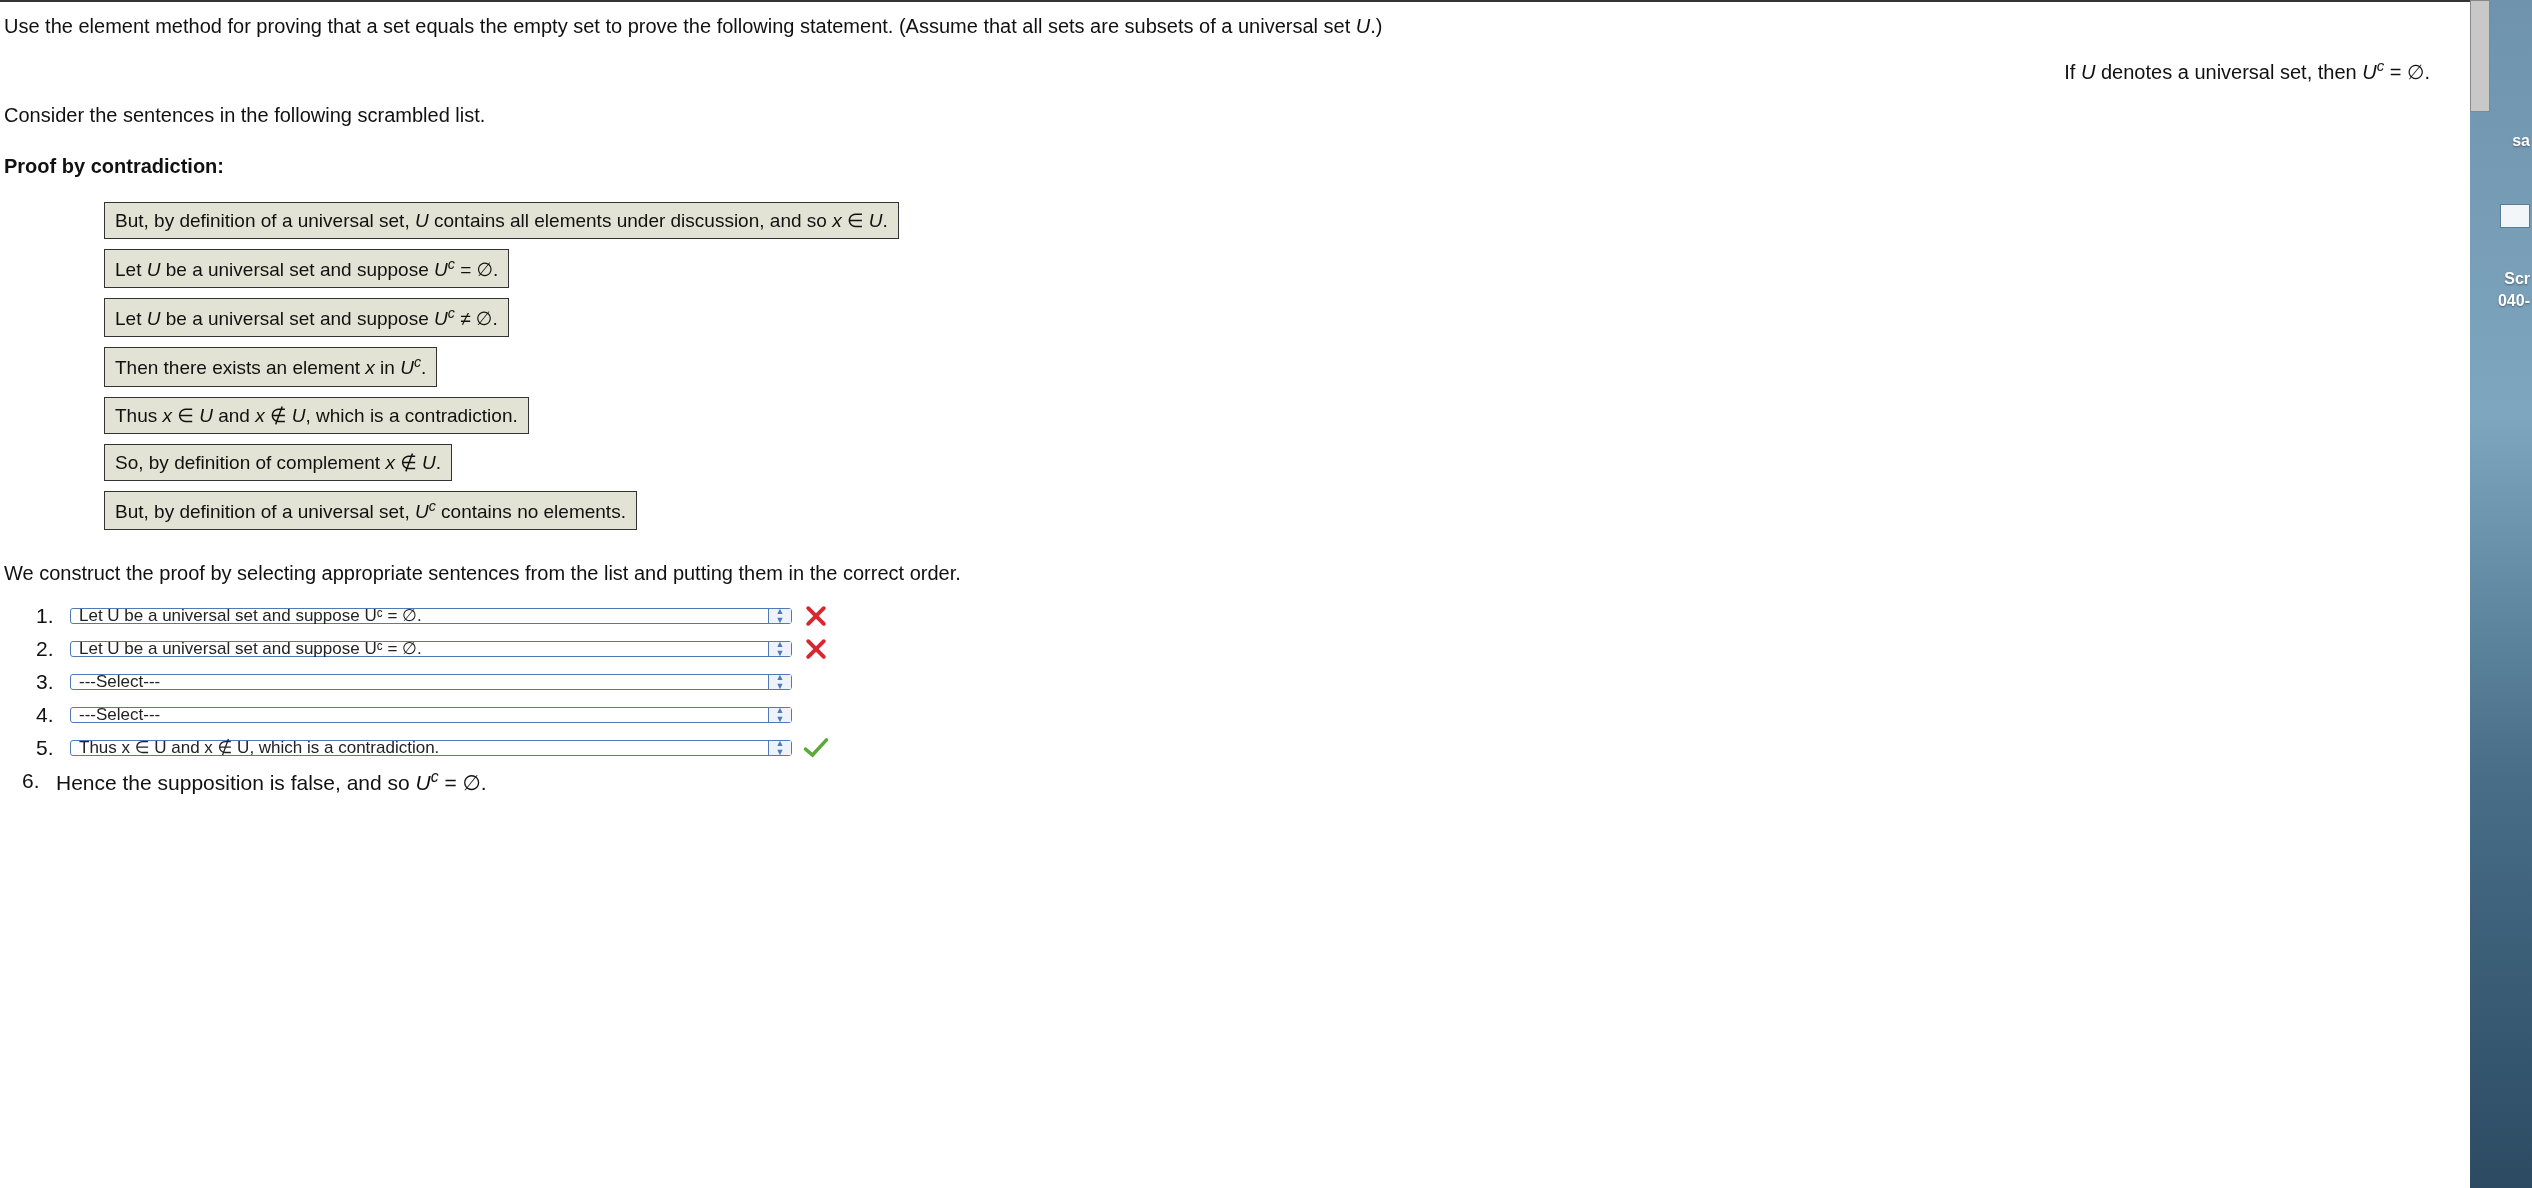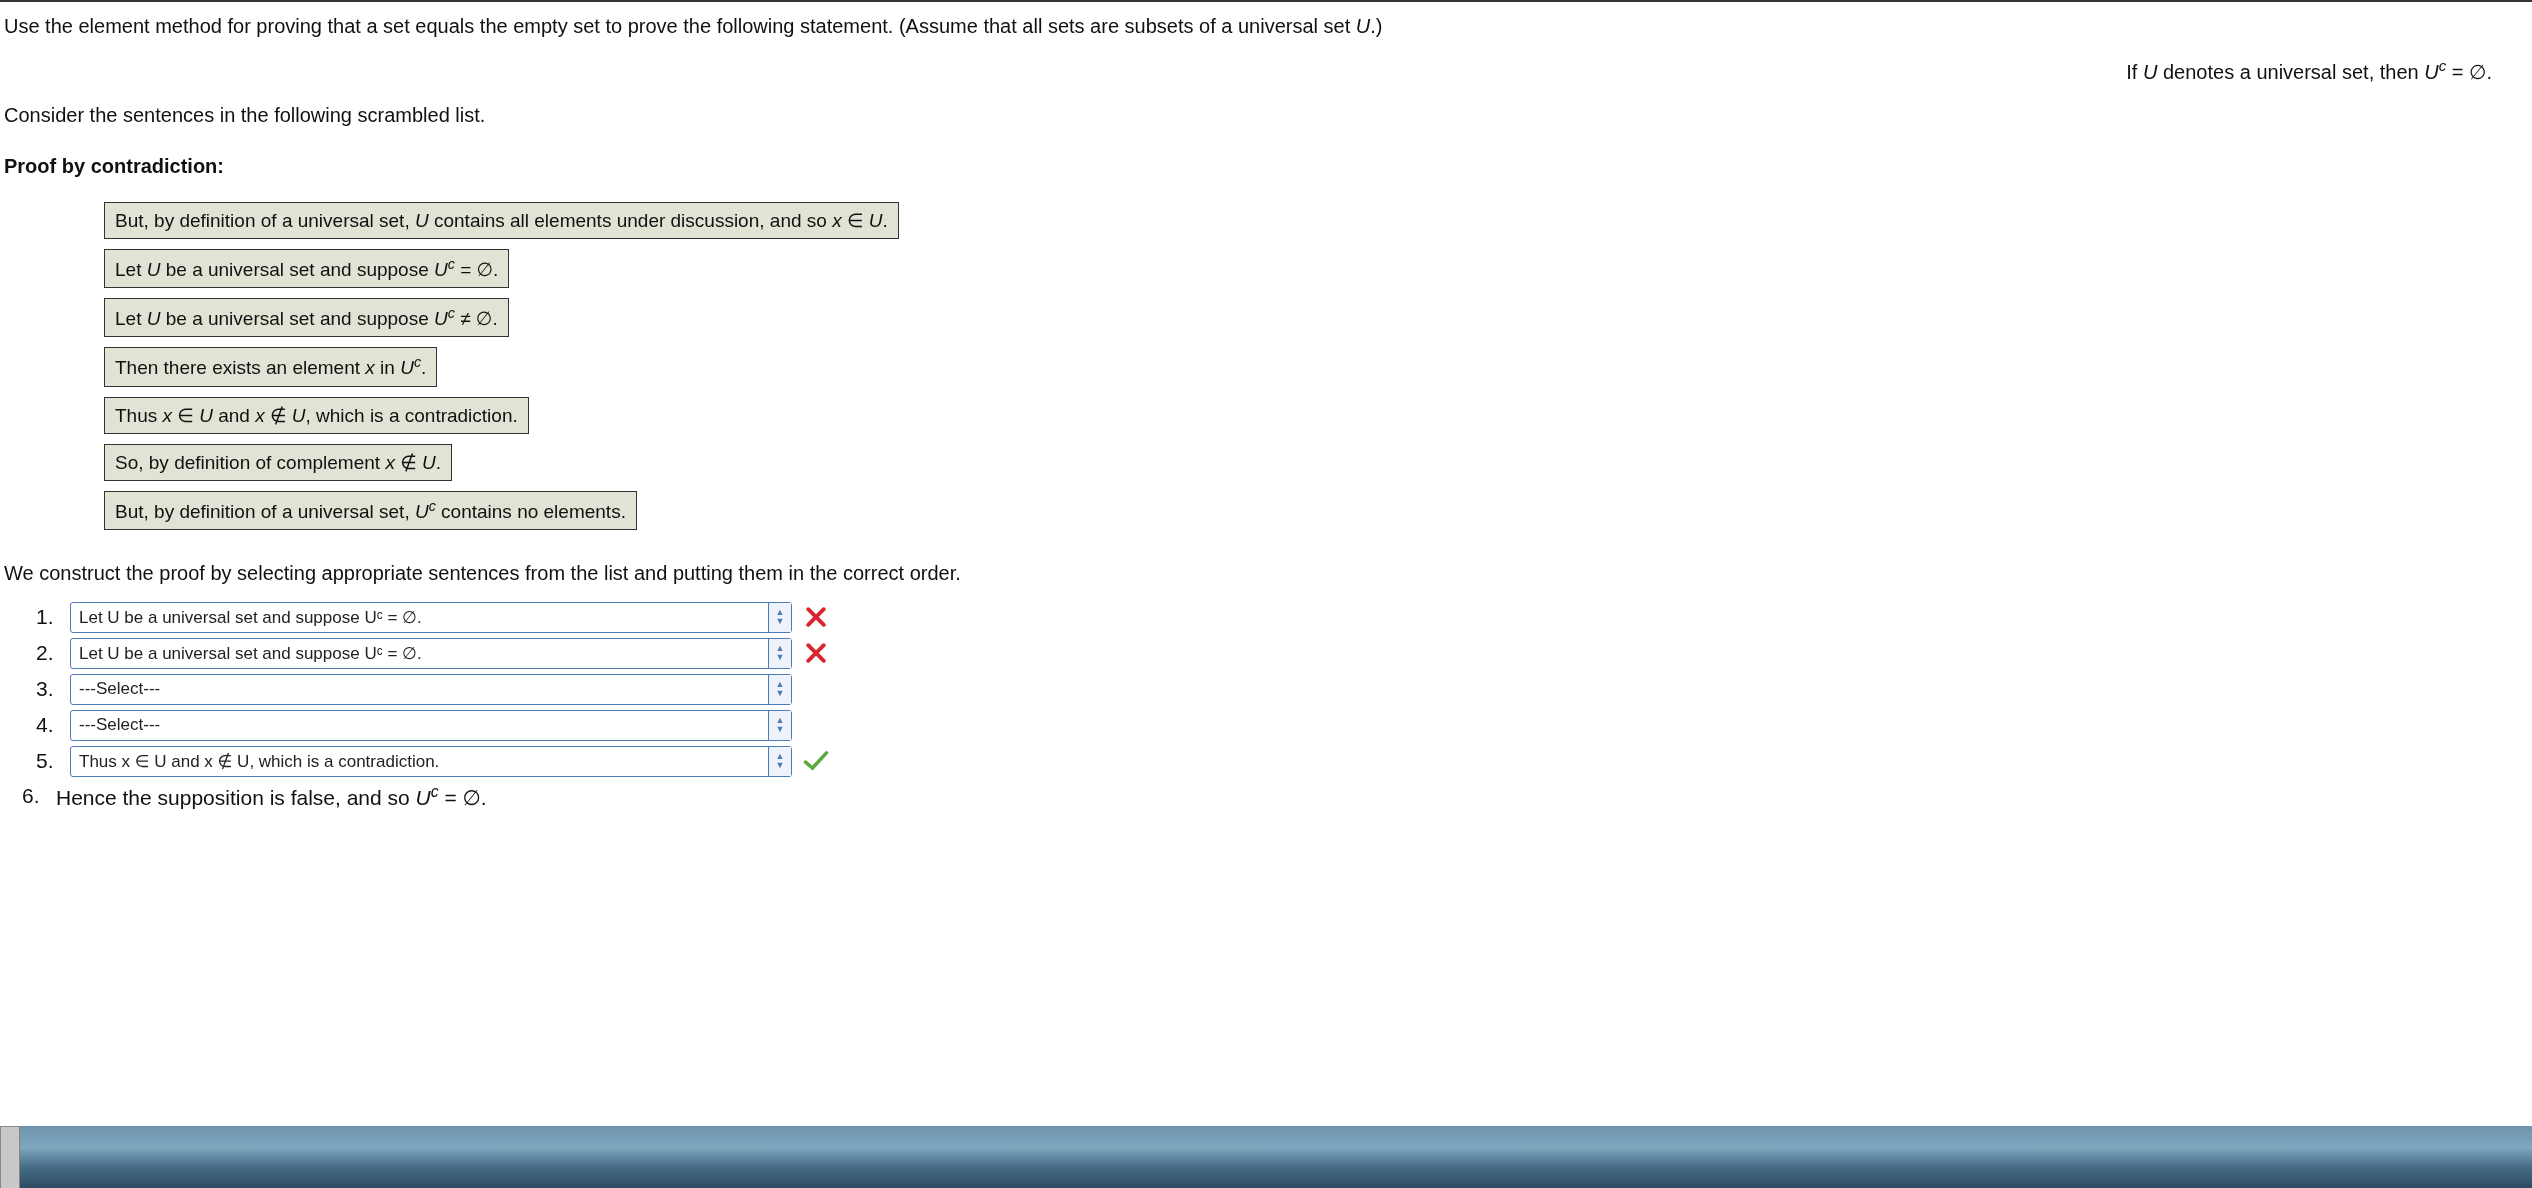--- a/index.html
+++ b/index.html
@@ -8,21 +8,20 @@
     font-family: Verdana, Geneva, sans-serif;
     font-size: 20px;
     color: #111;
     background: #fff;
   }
   .page {
     display: flex;
     width: 2532px;
     height: 1188px;
     overflow: hidden;
-    flex-direction: column;
   }
   .content {
     flex: 1 1 auto;
     padding: 4px 0 0 0;
     position: relative;
     border-top: 2px solid #333;
   }
   .content-inner {
     padding-right: 40px;
   }
@@ -56,21 +55,21 @@
     align-items: center;
     margin: 5px 0;
     font-size: 21px;
   }
   .onum {
     width: 34px;
     text-align: left;
   }
   .oselect {
     width: 722px;
-    height: 31px;
+    height: 16px;
     border: 1px solid #4e7ab5;
     border-radius: 3px;
     display: flex;
     align-items: center;
     justify-content: space-between;
     background: #fff;
     font-size: 17px;
     padding: 0 0 0 8px;
     box-sizing: border-box;
   }

